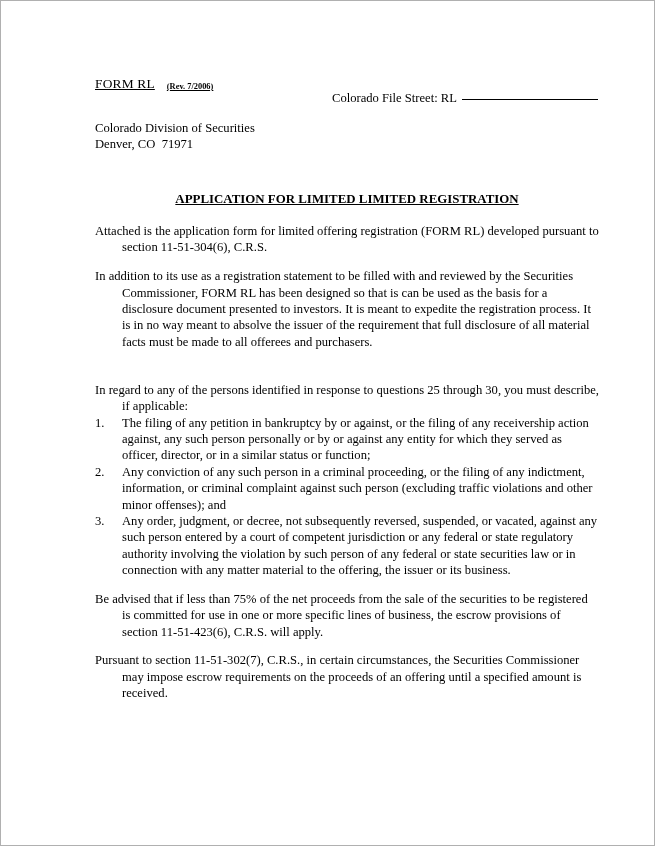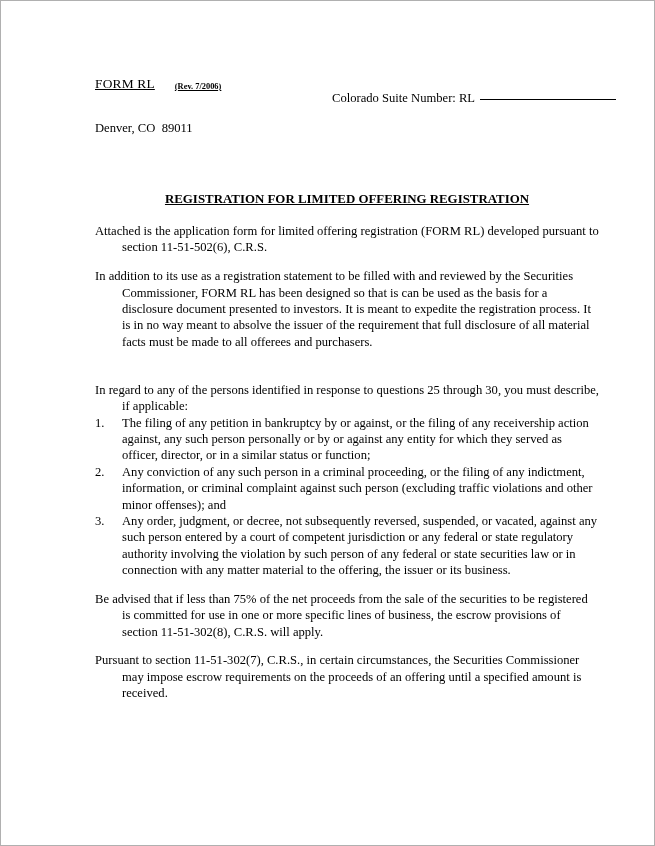--- a/index.html
+++ b/index.html
@@ -40,21 +40,21 @@
   .form-name {
     font-weight: normal;
     font-size: 13.4px;
     text-decoration: underline;
     letter-spacing: 0.2px;
   }
   .form-rev {
     font-size: 8.4px;
     font-weight: bold;
     text-decoration: underline;
-    margin-left: 20px;
+    margin-left: 12px;
     position: relative;
     top: 1px;
   }
 
   .file-number {
     position: absolute;
     left: 237px;
     top: 89px;
     white-space: nowrap;
     font-size: 12.6px;
@@ -125,53 +125,54 @@
 <body>
 
 <div class="page">
   <div class="sheet">
 
     <div class="form-line">
       <span class="form-name">FORM RL</span><span class="form-rev">(Rev. 7/2006)</span>
     </div>
 
     <div class="file-number">
-      <span>Colorado Suite Number: RL</span><span class="blank-rule"></span>
+      <span>Colorado File Street: RL</span><span class="blank-rule"></span>
     </div>
 
     <div class="address">
-      <div>Denver, CO  89011</div>
+      <div>Colorado Division of Securities</div>
+      <div>Denver, CO  71971</div>
     </div>
 
     <div class="doc-title">
-      <span>REGISTRATION FOR LIMITED OFFERING REGISTRATION</span>
+      <span>APPLICATION FOR LIMITED LIMITED REGISTRATION</span>
     </div>
 
     <div class="body-block">
 
-      <p class="para">Attached is the application form for limited offering registration (FORM RL) developed pursuant to section 11-51-502(6), C.R.S.</p>
+      <p class="para">Attached is the application form for limited offering registration (FORM RL) developed pursuant to section 11-51-304(6), C.R.S.</p>
 
       <p class="para">In addition to its use as a registration statement to be filled with and reviewed by the Securities Commissioner, FORM RL has been designed so that is can be used as the basis for a disclosure document presented to investors.  It is meant to expedite the registration process.  It is in no way meant to absolve the issuer of the requirement that full disclosure of all material facts must be made to all offerees and purchasers.</p>
 
       <p class="para tight">In regard to any of the persons identified in response to questions 25 through 30, you must describe, if applicable:</p>
 
       <ol class="numlist">
         <li>
           <span class="marker">1.</span>
           <span>The filing of any petition in bankruptcy by or against, or the filing of any receivership action against, any such person personally or by or against any entity for which they served as officer, director, or in a similar status or function;</span>
         </li>
         <li>
           <span class="marker">2.</span>
           <span>Any conviction of any such person in a criminal proceeding, or the filing of any indictment, information, or criminal complaint against such person (excluding traffic violations and other minor offenses); and</span>
         </li>
         <li>
           <span class="marker">3.</span>
           <span>Any order, judgment, or decree, not subsequently reversed, suspended, or vacated, against any such person entered by a court of competent jurisdiction or any federal or state regulatory authority involving the violation by such person of any federal or state securities law or in connection with any matter material to the offering, the issuer or its business.</span>
         </li>
       </ol>
 
-      <p class="para">Be advised that if less than 75% of the net proceeds from the sale of the securities to be registered is committed for use in one or more specific lines of business, the escrow provisions of section 11-51-302(8), C.R.S. will apply.</p>
+      <p class="para">Be advised that if less than 75% of the net proceeds from the sale of the securities to be registered is committed for use in one or more specific lines of business, the escrow provisions of section 11-51-423(6), C.R.S. will apply.</p>
 
       <p class="para">Pursuant to section 11-51-302(7), C.R.S., in certain circumstances, the Securities Commissioner may impose escrow requirements on the proceeds of an offering until a specified amount is received.</p>
 
     </div>
   </div>
 </div>
 
 </body></html>

